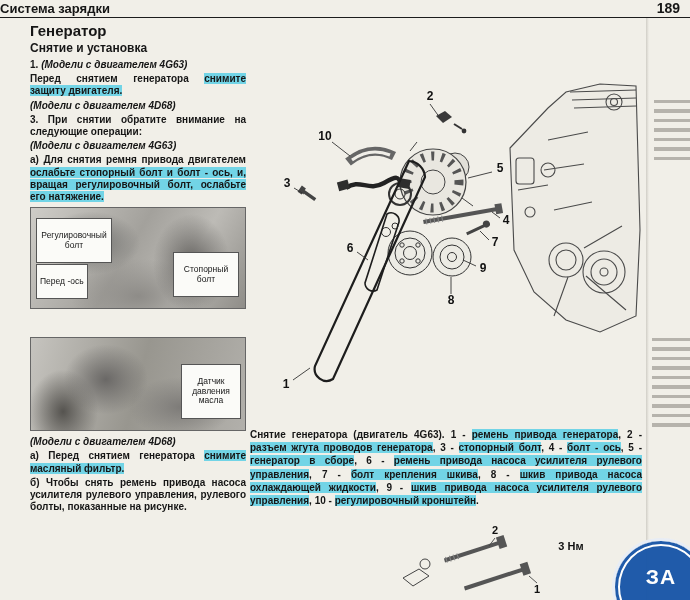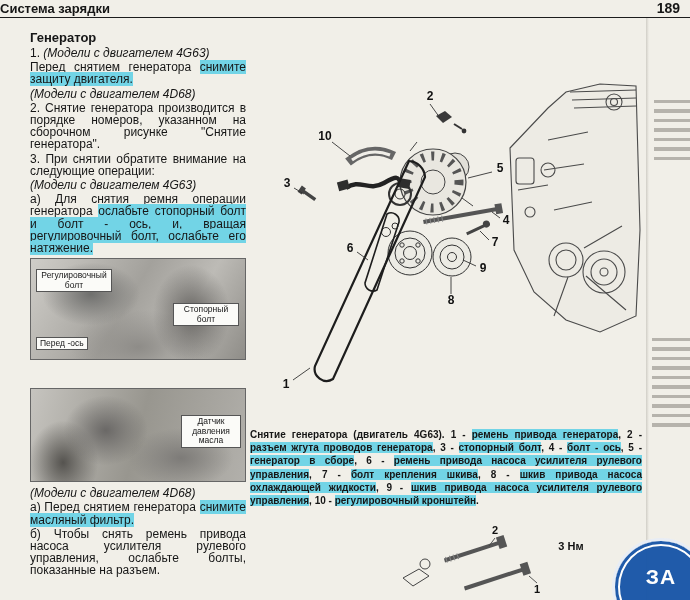--- a/index.html
+++ b/index.html
@@ -3,38 +3,38 @@
 <meta charset="utf-8">
 <style>
   html,body{margin:0;padding:0;background:#888;}
   .page{position:relative;width:690px;height:600px;background:#f1efe8;font-family:"Liberation Sans",sans-serif;color:#161616;overflow:hidden;margin:0 auto;}
   
   .header{position:absolute;top:0;left:0;right:0;height:17px;border-bottom:1.6px solid #1c1c1c;}
   .header .title{position:absolute;left:0;right:0;top:1px;text-align:left;font-weight:bold;font-size:13px;line-height:15px;}
   .header .pageno{position:absolute;right:10px;top:0;font-weight:bold;font-size:14px;line-height:16px;margin-left:40px;}
   
   .leftcol{position:absolute;left:30px;top:22px;width:216px;}
-  .h-main{font-size:13px;font-weight:bold;margin:8px 0 2px;}
+  .h-main{font-size:15px;font-weight:bold;margin:0 0 2px;}
   .h-sub{font-size:12px;font-weight:bold;margin:0 0 4px;}
-  .para{font-size:12px;line-height:12.2px;text-align:justify;margin:0 0 2px;}
+  .para{font-size:10px;line-height:12.2px;text-align:justify;margin:0 0 2px;font-weight:bold;}
   .hl{background:#72d4e6;}
   .it{font-style:italic;}
   
   .photo{position:relative;width:214px;border:1px solid #666;margin:4px 0 5px;}
   .photo1{height:100px;background:
     radial-gradient(70px 45px at 28% 35%, #6f6f6d, transparent 70%),
     radial-gradient(55px 70px at 75% 55%, #64625f, transparent 70%),
     radial-gradient(90px 50px at 50% 88%, #8e8c88, transparent 75%),
     linear-gradient(120deg,#cfcdc8 0%, #a3a19c 45%, #bdbbb6 70%, #8f8d88 100%);}
   .photo2{height:92px;background:
     radial-gradient(60px 50px at 35% 45%, #6a6866, transparent 70%),
     radial-gradient(70px 40px at 70% 75%, #7d7b78, transparent 75%),
     radial-gradient(50px 60px at 15% 80%, #55534f, transparent 70%),
     linear-gradient(105deg,#c6c4bf 0%, #98968f 50%, #b2b0ab 100%); margin-top: 28px;}
-  .plabel{position:absolute;background:#fbfbf8;border:1px solid #555;font-size:8.5px;line-height:9.5px;padding:1px 3px;max-width:80px;text-align:center;}
+  .plabel{position:absolute;background:#fbfbf8;border:1px solid #555;font-size:8.5px;line-height:9.5px;padding:12px 3px;max-width:80px;text-align:center;}
   
   .diagram{position:absolute;left:248px;top:20px;width:398px;height:406px;}
   .caption{position:absolute;left:250px;top:428px;width:392px;font-size:10px;font-weight:bold;line-height:13.2px;text-align:justify;}
   .num{font-family:"Liberation Sans",sans-serif;font-weight:bold;font-size:12px;fill:#111;}
   .numsm{font-family:"Liberation Sans",sans-serif;font-weight:bold;font-size:11px;fill:#111;}
   
   .bdiag{position:absolute;left:385px;top:520px;width:260px;height:80px;}
   
   .cutstrip{position:absolute;left:654px;width:36px;background:repeating-linear-gradient(to bottom,#b6b3ac 0 3.5px,transparent 3.5px 9.5px);}
   .cut1{top:100px;height:62px;}
@@ -51,43 +51,43 @@
 
 <div class="page">
 
   <div class="header">
     <div class="title">Система зарядки</div>
     <div class="pageno">189</div>
   </div>
 
   <div class="leftcol">
     <div class="h-main">Генератор</div>
+    <div class="h-sub">Снятие и установка</div>
 
     <div class="para"><span>1. </span><span class="it">(Модели с двигателем 4G63)</span></div>
     <div class="para"><span>Перед снятием генератора </span><span class="hl">снимите защиту двигателя.</span></div>
     <div class="para"><span class="it">(Модели с двигателем 4D68)</span></div>
-    <div class="para"><span>2. Снятие генератора производится в порядке номеров, указанном на сборочном рисунке "Снятие генератора".</span></div>
     <div class="para"><span>3. При снятии обратите внимание на следующие операции:</span></div>
     <div class="para"><span class="it">(Модели с двигателем 4G63)</span></div>
-    <div class="para"><span>а) Для снятия ремня операции генератора </span><span class="hl">ослабьте стопорный болт и болт - ось, и, вращая регулировочный болт, ослабьте его натяжение.</span></div>
+    <div class="para"><span>а) Для снятия ремня привода двигателем </span><span class="hl">ослабьте стопорный болт и болт - ось, и, вращая регулировочный болт, ослабьте его натяжение.</span></div>
 
     <div class="photo photo1">
       <div class="plabel" style="top:10px;left:5px;width:68px;">Регулировочный болт</div>
       <div class="plabel" style="top:44px;right:6px;width:58px;">Стопорный болт</div>
       <div class="plabel" style="bottom:9px;left:5px;">Перед -ось</div>
     </div>
 
 
     <div class="photo photo2">
       <div class="plabel" style="top:26px;right:4px;width:52px;">Датчик давления масла</div>
     </div>
 
     <div class="para"><span class="it">(Модели с двигателем 4D68)</span></div>
     <div class="para"><span>а) Перед снятием генератора </span><span class="hl">снимите масляный фильтр.</span></div>
-    <div class="para"><span>б) Чтобы снять ремень привода насоса усилителя рулевого управления, ослабьте болты, показанные на разъем.</span></div>
+    <div class="para"><span>б) Чтобы снять ремень привода насоса усилителя рулевого управления, рулевого болты, показанные на рисунке.</span></div>
   </div>
 
   <svg class="diagram" viewBox="0 0 398 406">
 
     <g stroke="#4a4a4a" fill="none" stroke-width="1.1">
       <path d="M262,128 L300,88 L318,72 L352,64 L388,66 L392,210 L388,296 L352,312 L318,300 L286,272 L266,230 Z" fill="#edebe4"></path>
       <path d="M322,72 L388,70 M324,80 L388,78 M326,88 L388,86" stroke-width="1"></path>
       <circle cx="366" cy="82" r="8"></circle>
         <circle cx="366" cy="82" r="3.5"></circle>
       <path d="M300,120 L340,112 M296,150 L336,144 M270,170 L300,165 M306,190 L344,182"></path>

